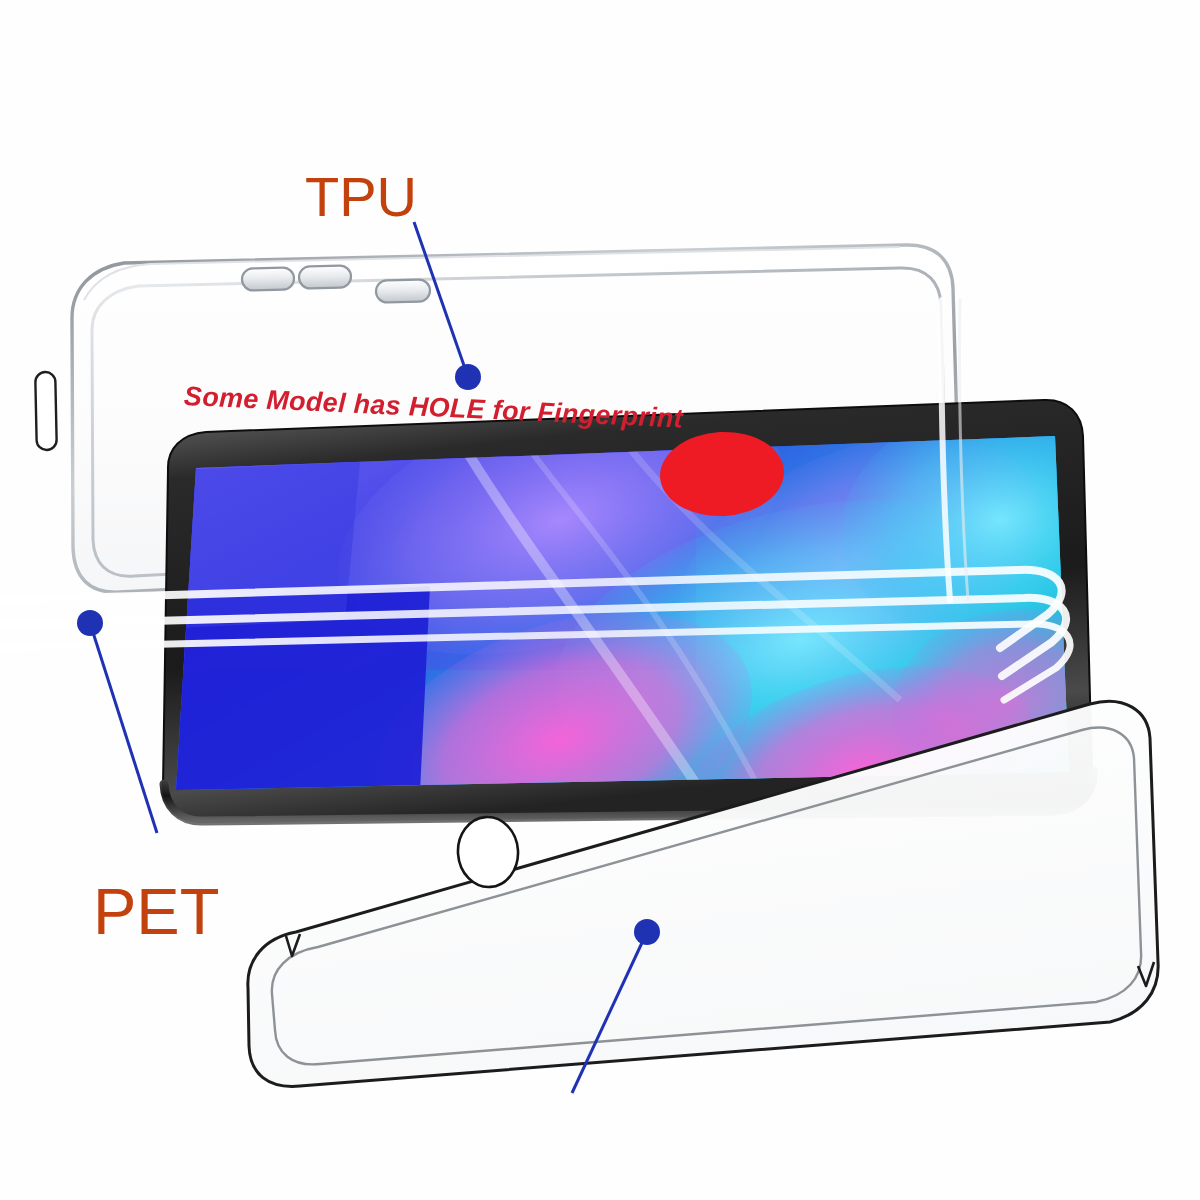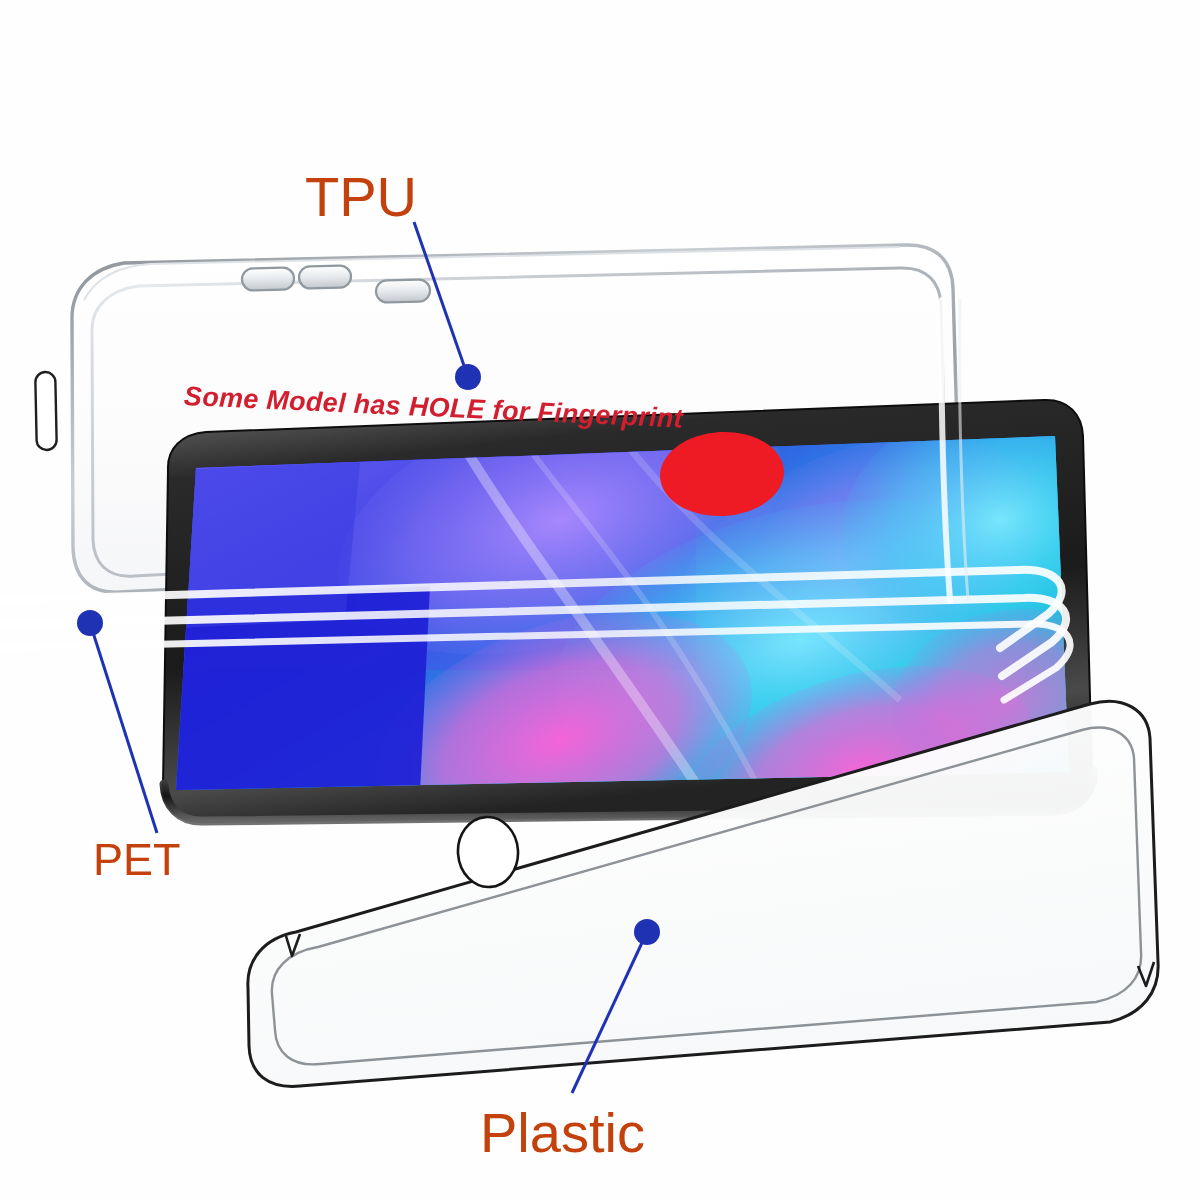--- a/index.html
+++ b/index.html
@@ -2,21 +2,21 @@
 <html><head>
 <meta charset="utf-8">
 <style>
   html,body{margin:0;padding:0;background:#ffffff;}
   body{width:1200px;height:1200px;overflow:hidden;font-family:"Liberation Sans",sans-serif;}
   #stage{position:relative;width:1200px;height:1200px;background:#fefefe;}
   svg.layer{position:absolute;top:0;left:0;width:1200px;height:1200px;overflow:visible;}
 
   .lbl{position:absolute;color:#c2410c;font-family:"Liberation Sans",sans-serif;font-weight:400;white-space:nowrap;}
   #label-tpu{left:305px;top:164px;font-size:56px;letter-spacing:0px;}
-  #label-pet{left:93px;top:834px;font-size:45px;letter-spacing:0px;}
+  #label-pet{left:93px;top:874px;font-size:65px;letter-spacing:0px;}
   #label-plastic{left:480px;top:1100px;font-size:56px;letter-spacing:0px;}
 
   #note-fingerprint{
     position:absolute;left:184px;top:381px;
     font-family:"Liberation Sans",sans-serif;
     font-weight:bold;font-style:italic;font-size:27px;
     color:#D21F30;white-space:nowrap;
     transform:rotate(2.6deg);transform-origin:left center;
     letter-spacing:0.3px;
   }
@@ -230,17 +230,16 @@
       <circle cx="647" cy="932" r="13" fill="#1F32B4"></circle>
     </g>
 
     <ellipse cx="722" cy="474" rx="62" ry="42" transform="rotate(-3 722 474)" fill="#EE1B24"></ellipse>
   </svg>
 
   <div class="lbl" id="label-tpu">TPU</div>
 
   <div class="lbl" id="label-pet">PET</div>
 
-  <div class="lbl" id="label-plastic">Plastic</div>
 
   <div id="note-fingerprint">Some Model has HOLE for Fingerprint</div>
 
 </div>
 
 </body></html>

